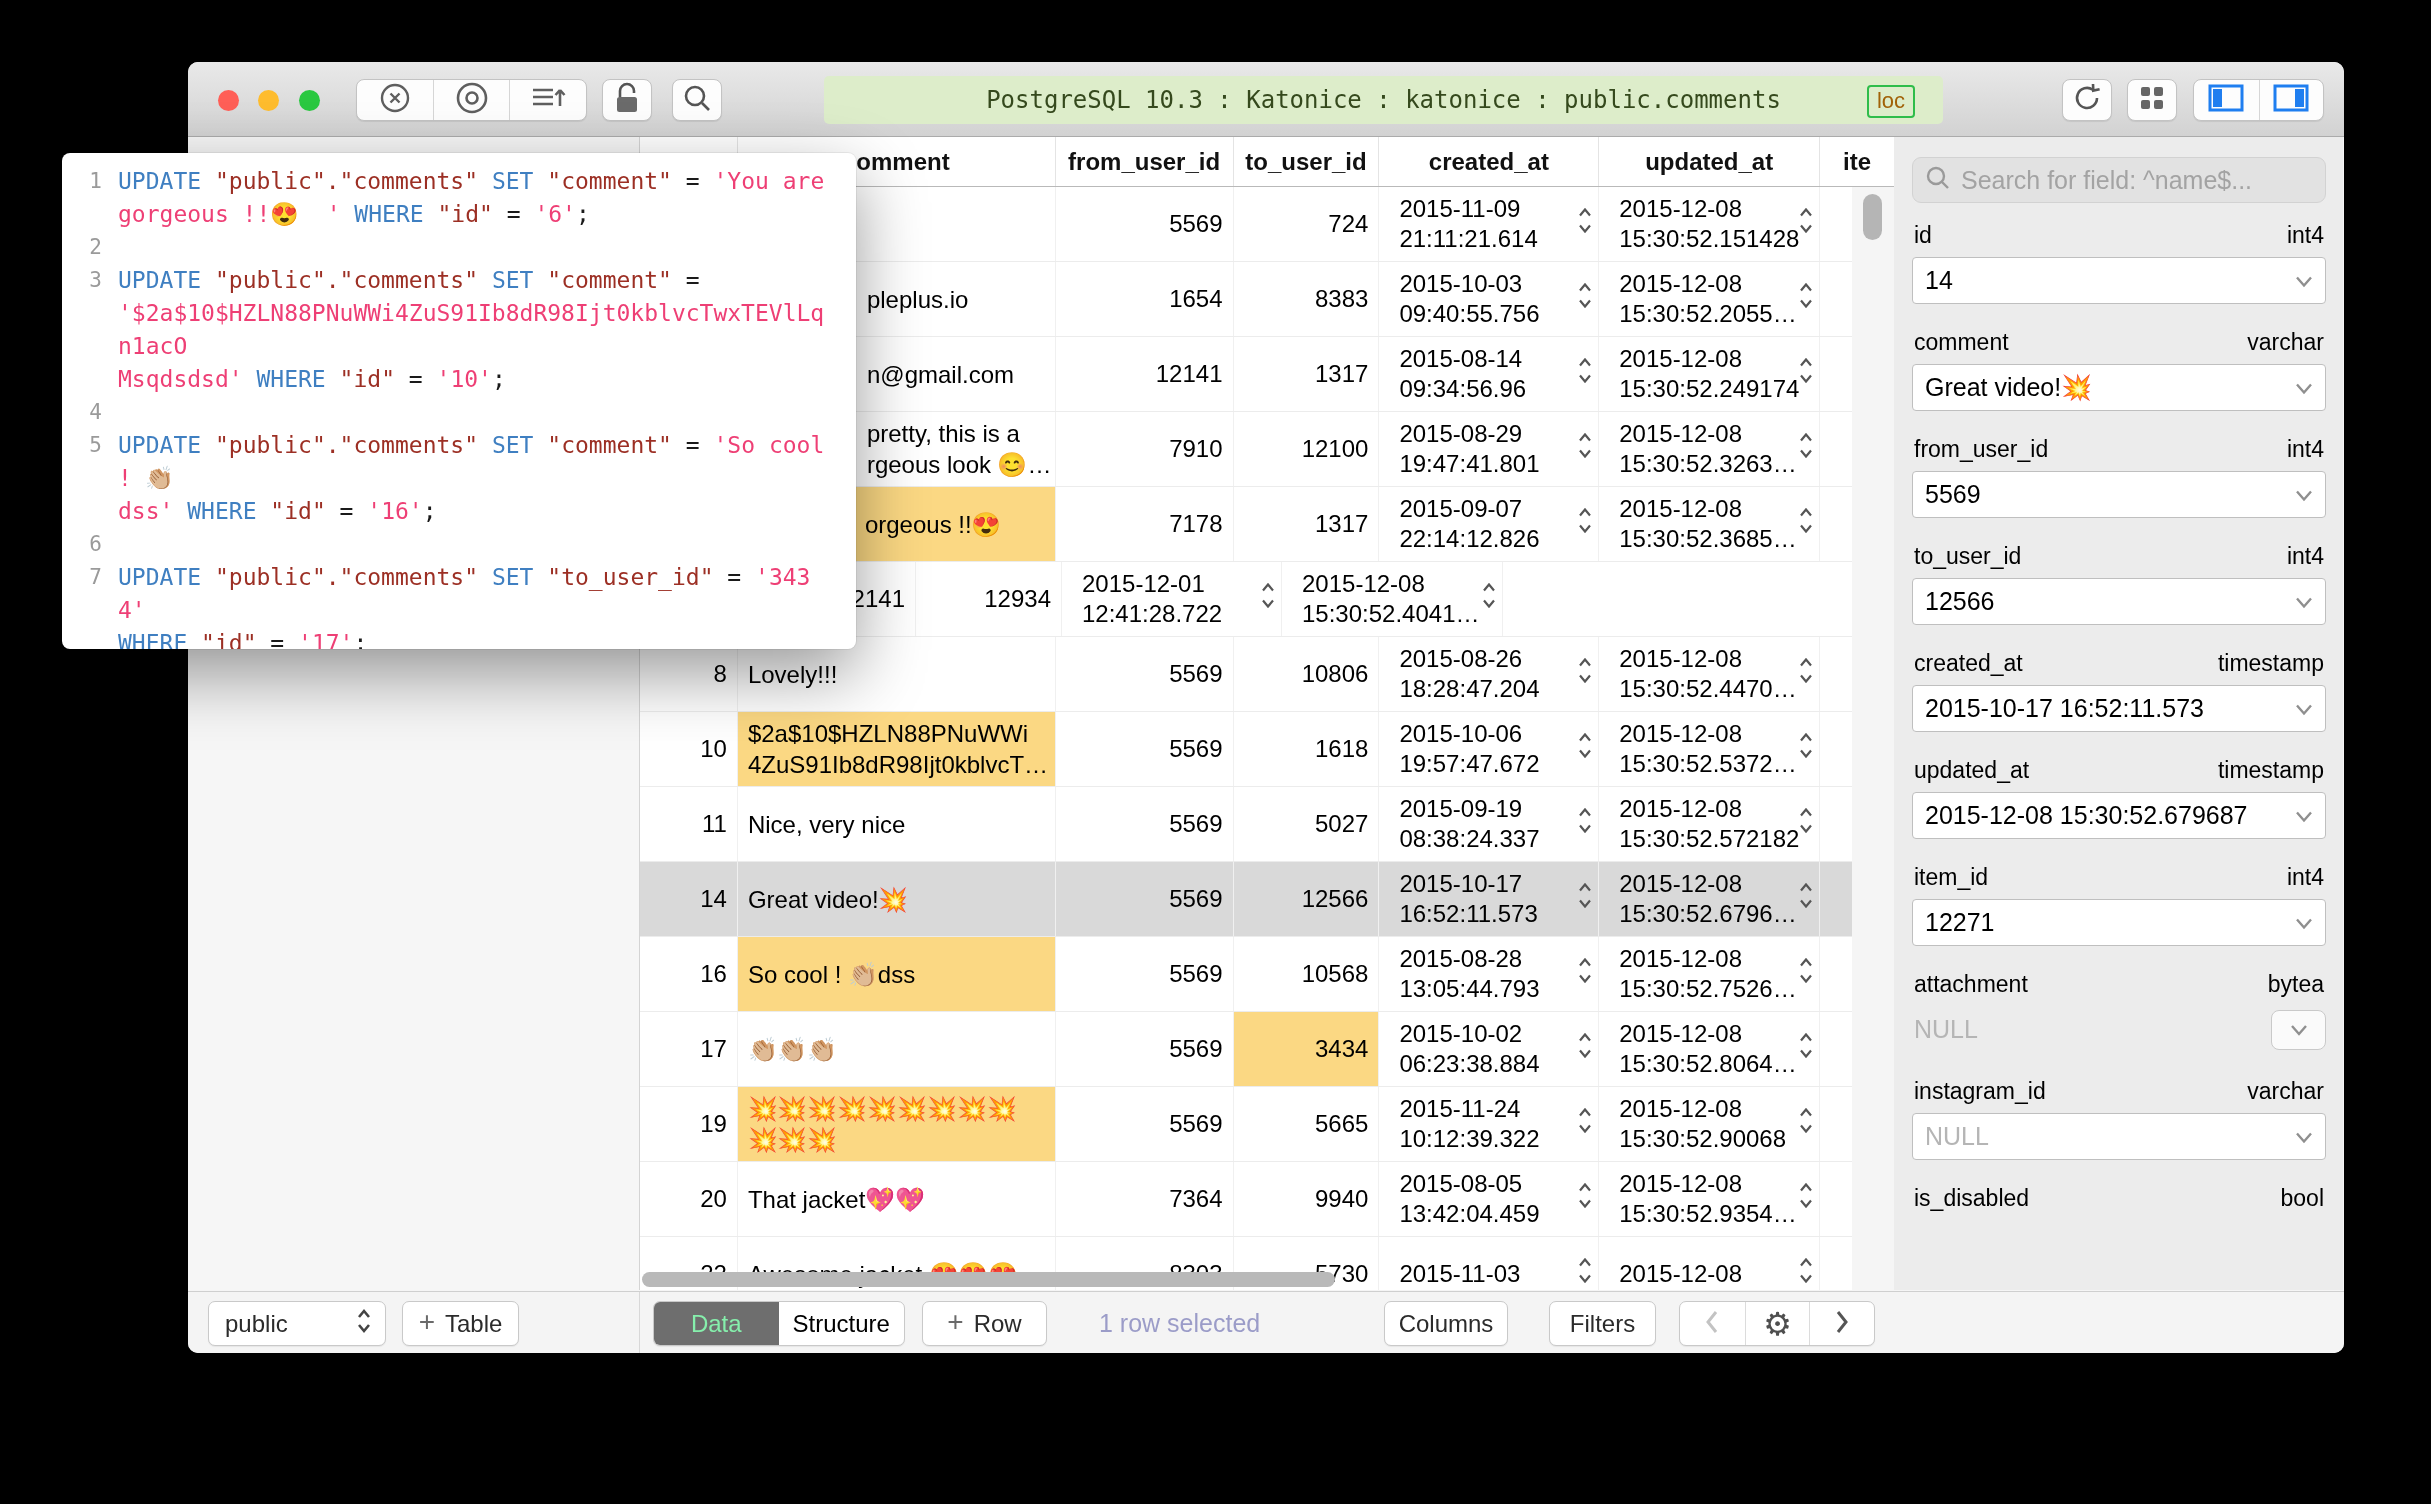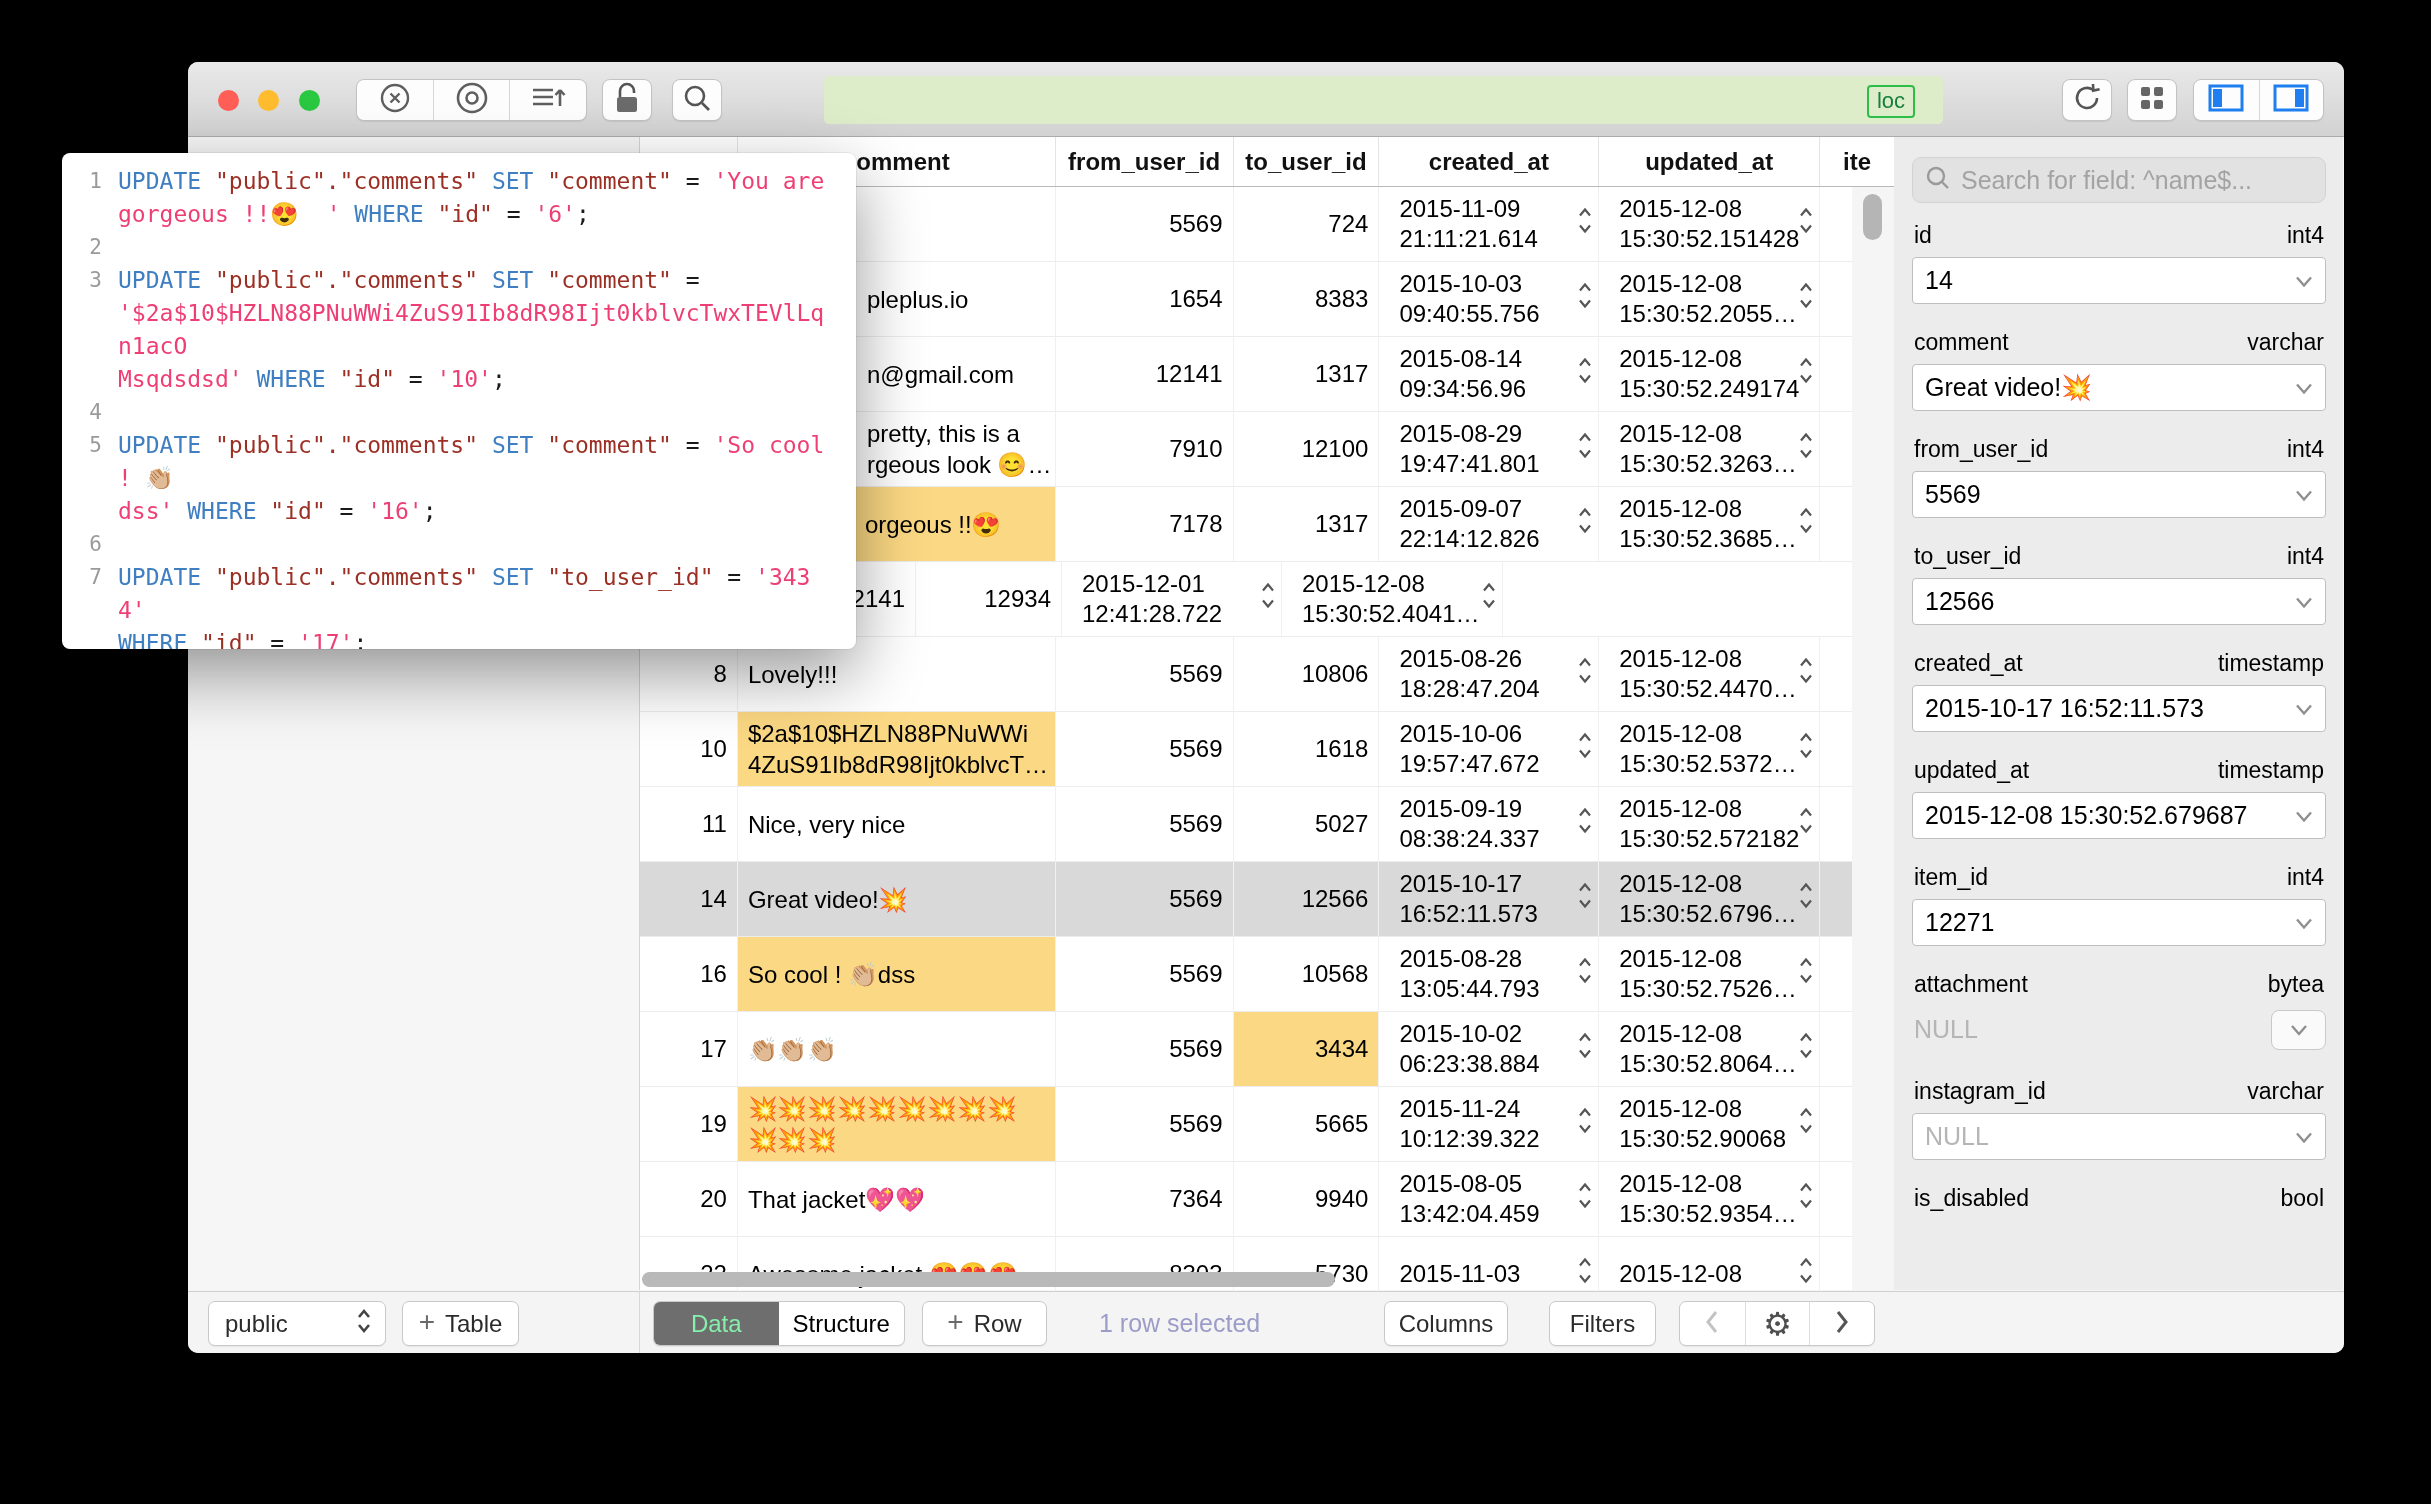--- a/index.html
+++ b/index.html
@@ -16,21 +16,21 @@
   .tb-btn { position:absolute; top:17px; height:42px; background:#fdfdfd; border:1px solid #c3c3c3;
             border-radius:8px; display:flex; align-items:center; justify-content:center;
             box-shadow:0 1px 1px rgba(0,0,0,.08); }
   .tb-group { position:absolute; top:17px; height:42px; background:#fdfdfd; border:1px solid #c3c3c3;
               border-radius:8px; display:flex; box-shadow:0 1px 1px rgba(0,0,0,.08); }
   .tb-group .seg { width:76px; display:flex; align-items:center; justify-content:center; }
   .tb-group .seg + .seg { border-left:1px solid #d6d6d6; }
   .titlefield { position:absolute; left:636px; top:14px; width:1119px; height:48px; background:#ddedca;
                 border-radius:5px; display:flex; align-items:center; justify-content:center;
                 font-family:"DejaVu Sans Mono", monospace; font-size:24px; color:#35491d; }
-  .locbadge { position:absolute; right:28px; top:9px; border:2px solid #2fbd4a; color:#15803d;
+  .locbadge { position:absolute; right:28px; top:9px; border:2px solid #2fbd4a; color:#a16207;
               font-family:"Liberation Sans", sans-serif; font-size:22px; padding:1px 8px 2px; border-radius:4px; }
 
   
   .content { position:absolute; left:0; top:75px; width:2156px; height:1153px; display:flex; }
   .leftpane { width:452px; height:100%; background:#f6f6f6; border-right:1px solid #d4d4d4; }
   .tablepane { width:1254px; height:100%; background:#fff; position:relative; overflow:hidden; }
   .rightpane { width:449px; height:100%; background:#ececec; position:relative; }
 
   
   .thead { position:absolute; left:0; top:0; width:1254px; height:50px; background:#fff;
@@ -150,20 +150,21 @@
     <div class="tb-btn" style="left:484px;width:50px">
       <span>
         <svg width="30" height="30" viewBox="0 0 30 30">
             <circle cx="13" cy="13" r="9" fill="none" stroke="#555" stroke-width="2.6"></circle>
             <path d="M20 20 L27 27" stroke="#555" stroke-width="2.6"></path>
           </svg>
       </span>
     </div>
 
     <div class="titlefield">
+      <span>PostgreSQL 10.3 : Katonice : katonice : public.comments</span>
       <span class="locbadge">loc</span>
     </div>
 
     <div class="tb-btn" style="left:1874px;width:50px">
       <span>
         <svg width="32" height="32" viewBox="0 0 32 32">
             <path d="M26 16 a10 10 0 1 1 -4.2 -8.2" fill="none" stroke="#555" stroke-width="2.6"></path>
             <path d="M22 2 L22.3 8.6 L28.6 7.2" fill="none" stroke="#555" stroke-width="2.6"></path>
           </svg>
       </span>

